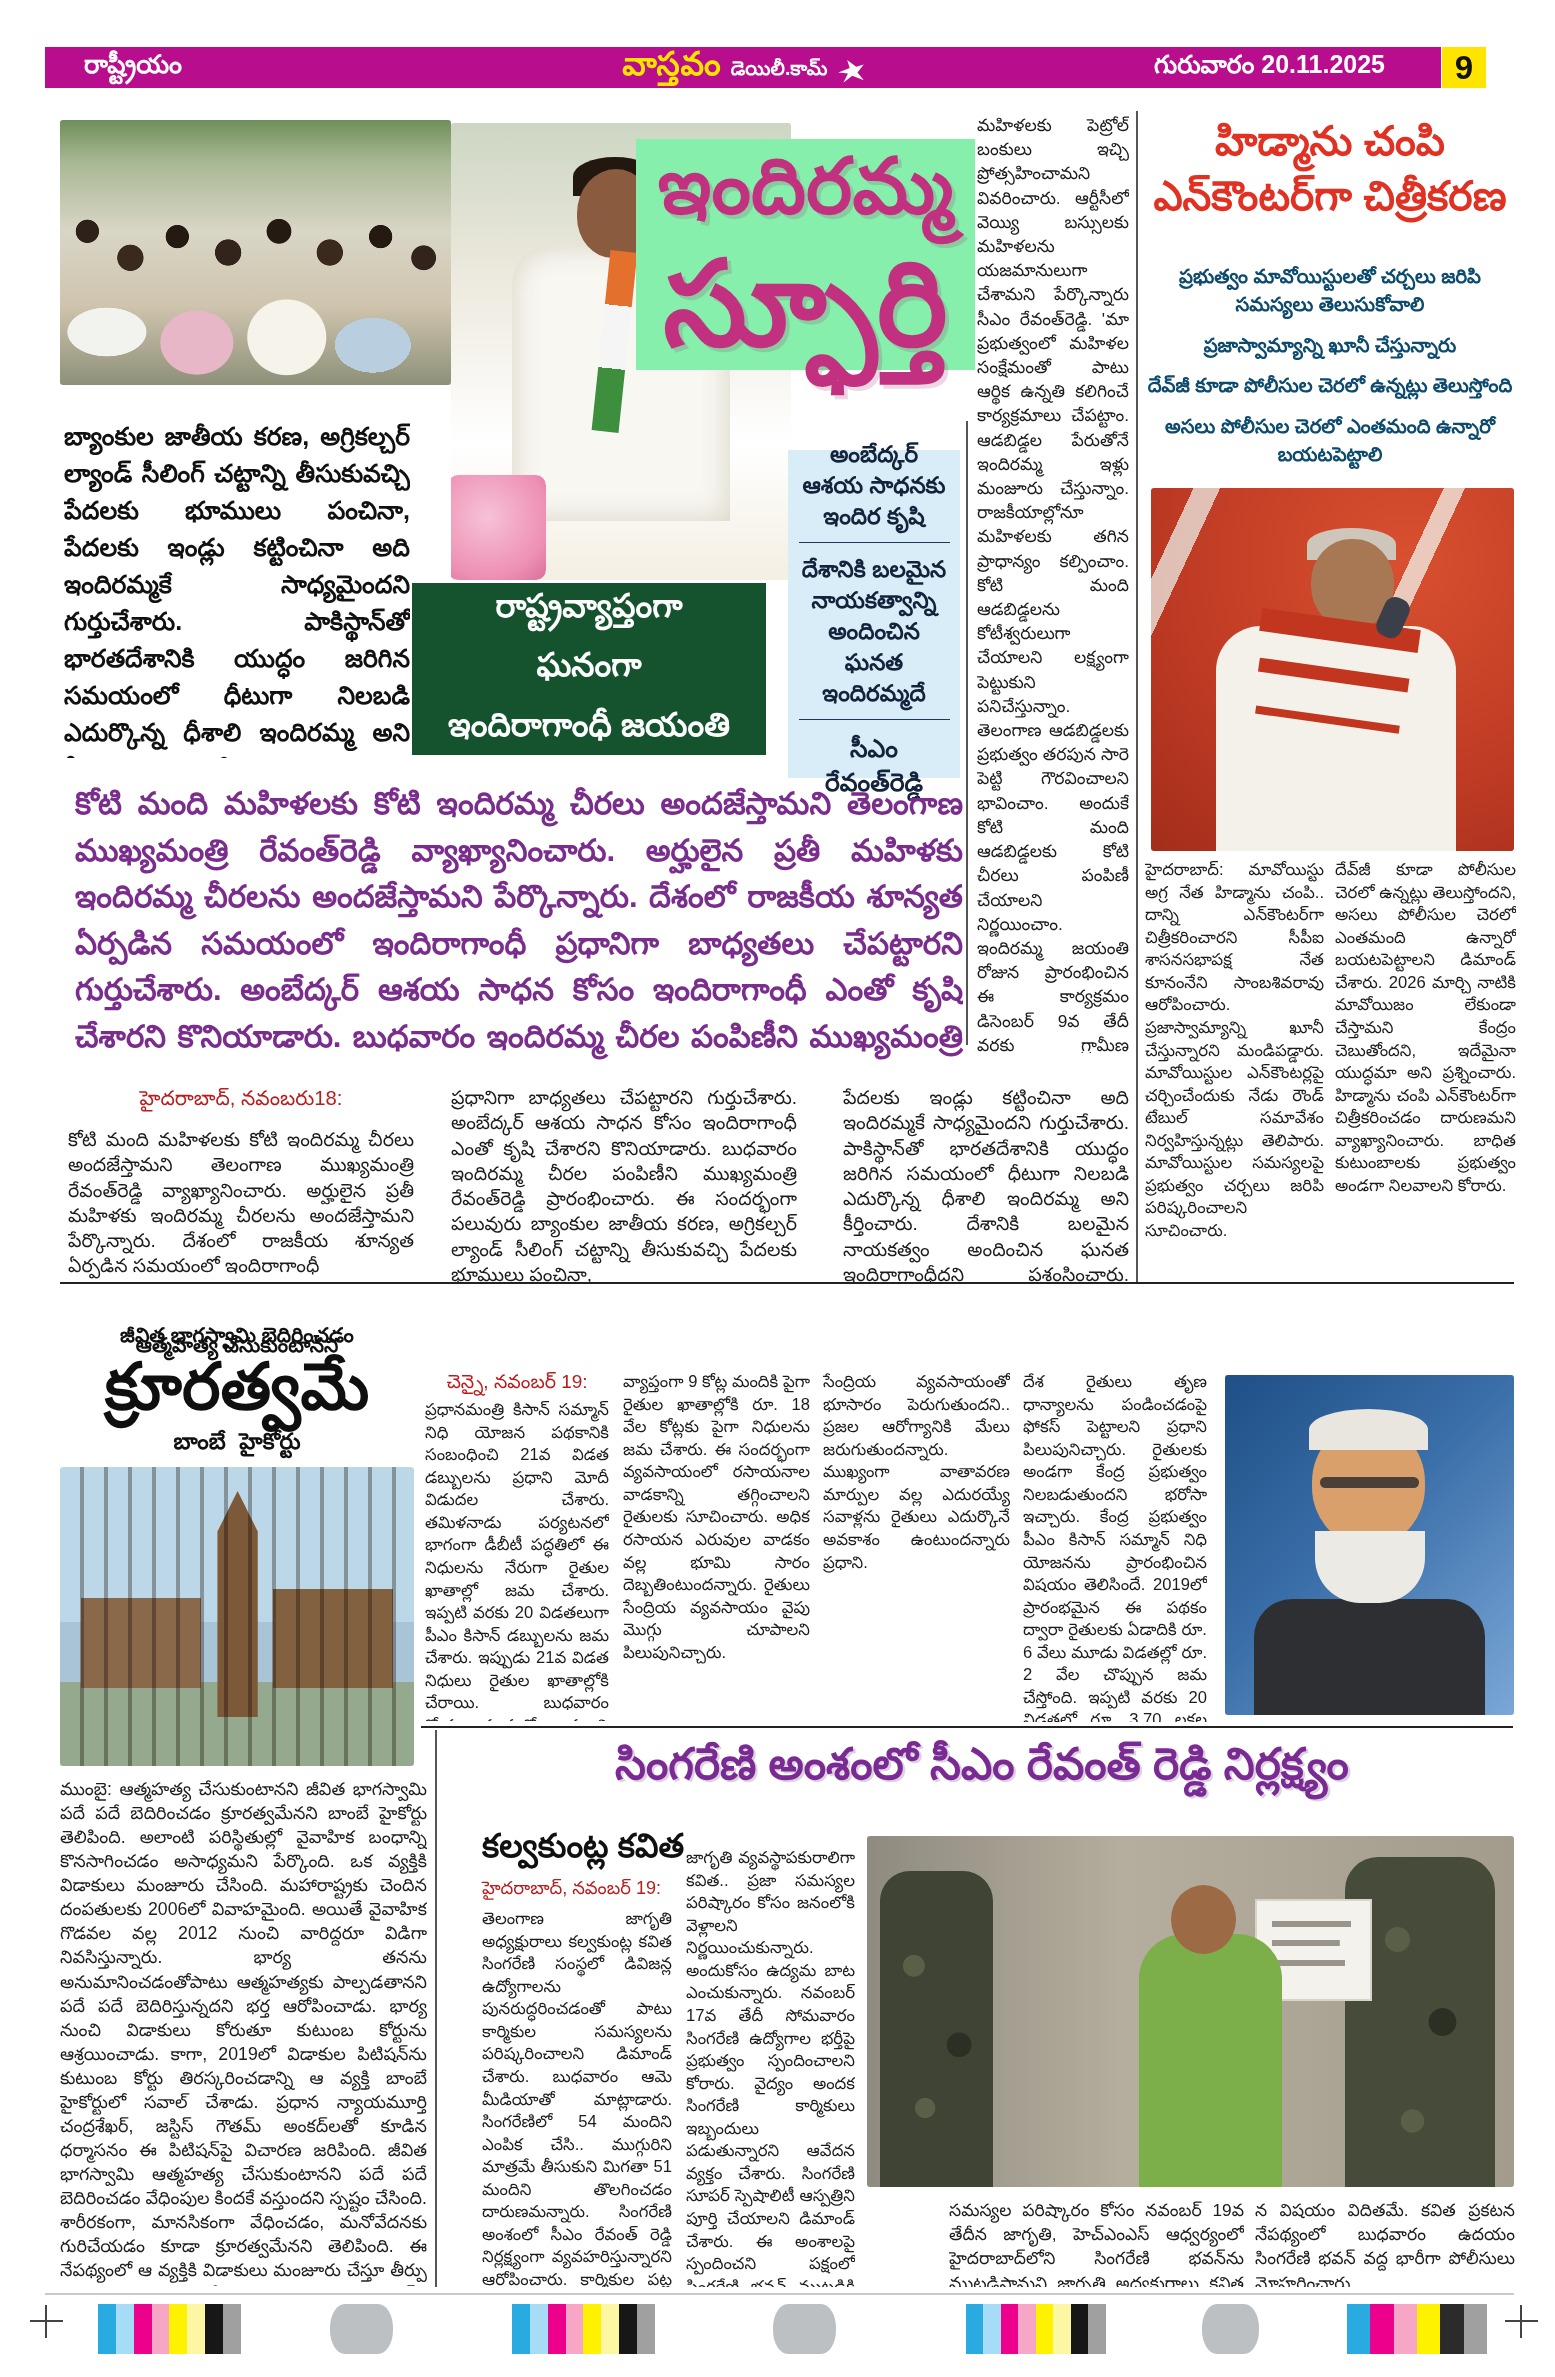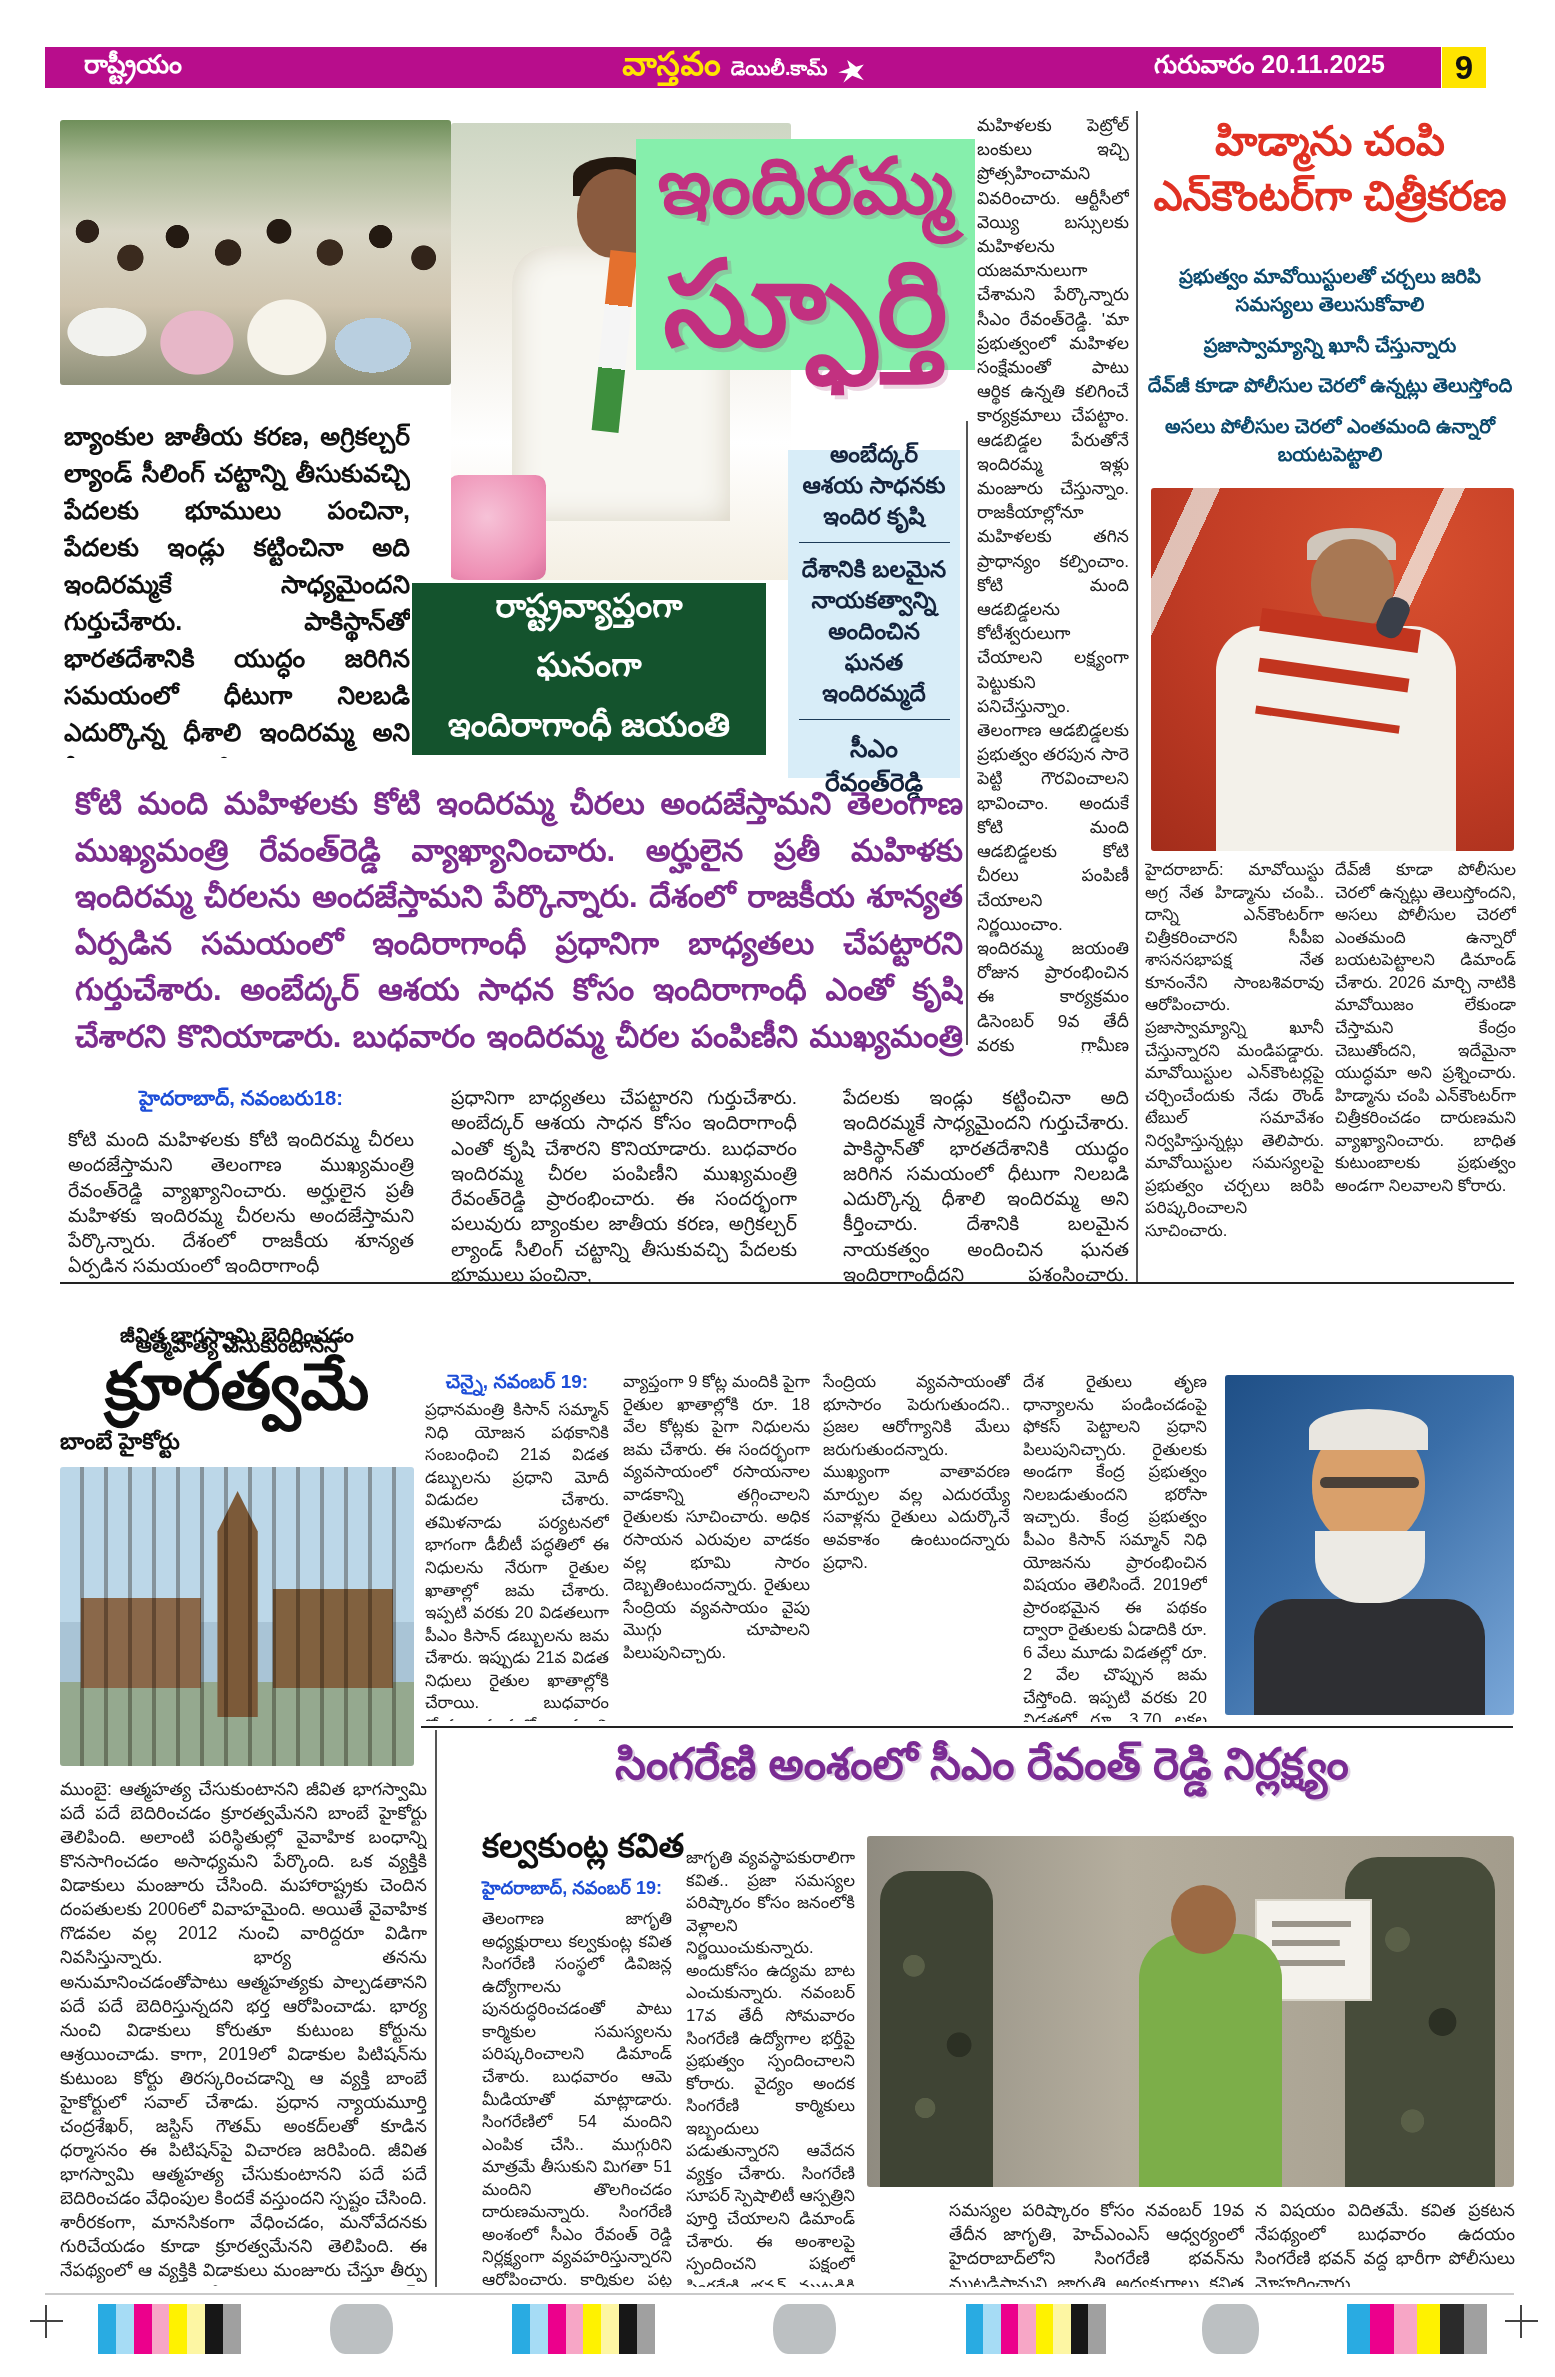--- a/index.html
+++ b/index.html
@@ -75,30 +75,30 @@
   .introbold{font-size:25px;font-weight:bold;line-height:1.48;color:#111;}
   .promobox{background:#14532d;color:#ffffff;font-weight:bold;text-align:center;
             display:flex;flex-direction:column;justify-content:center;gap:13.5px;font-size:33px;}
   .pointsbox{background:#d8edf8;color:#14233c;font-weight:bold;text-align:center;font-size:23px;line-height:1.35;
              display:flex;flex-direction:column;justify-content:center;padding:13.5px 10.5px;box-sizing:border-box;}
   .pointsbox .pt{padding:10.5px 3px;border-bottom:1.5px solid #1c3a57;}
   .pointsbox .pt:last-of-type{border-bottom:1.5px solid #1c3a57;}
   .pointsbox .byl{padding-top:12px;font-size:25px;}
   .narrowcol{font-size:17.3px;line-height:1.4;}
   .standfirst{color:#7b2d8e;font-weight:bold;font-size:31px;line-height:1.5;text-align:justify;}
-  .dateline{font-weight:bold;text-align:center;font-size:20.3px;color:#1d4ed8;}
+  .dateline{font-weight:normal;text-align:center;font-size:20.3px;color:#b91c1c;}
   .bodycol{font-size:19px;line-height:1.33;color:#1c1c1c;}
   .smallcol{font-size:16.6px;line-height:1.36;color:#1c1c1c;}
   .redhead{color:#e03123;font-weight:bold;font-size:41px;text-align:center;line-height:1.35;}
   .deckline{font-weight:bold;font-size:19.6px;text-align:center;color:#0c4a6e;line-height:1.45;margin-bottom:12px;}
   .greenhead{color:#4eb748;font-weight:bold;font-size:46px;text-align:center;text-shadow:2.3px 2.3px 0 rgba(30,110,40,.25);}
   .purplehead{color:#7a2b93;font-weight:bold;font-size:44px;text-align:center;text-shadow:2.3px 2.3px 0 rgba(90,30,110,.2);}
   .kicker{font-weight:bold;font-size:20.3px;text-align:center;color:#111;}
   .courthead{font-weight:bold;font-size:65px;text-align:center;color:#0f0f0f;line-height:1;}
-  .courtcredit{font-weight:bold;font-size:22.6px;color:#111;}
+  .courtcredit{font-weight:bold;font-size:22.6px;text-align:center;color:#111;font-family:Liberation Mono, monospace;}
   .subhead{font-weight:bold;font-size:33px;color:#101010;}
   .caption{font-size:17.3px;line-height:1.4;color:#1c1c1c;}
   .vrule{background:#555;width:1.5px;}
   .hrule{background:#222;height:2.3px;}
   
   .foot-line{background:#c9c9c9;height:1.5px;}
   .bars8{background:linear-gradient(90deg,#29abe2 0 12.5%,#a6dcf5 0 25%,#ec008c 0 37.5%,#f7a6c6 0 50%,#fff200 0 62.5%,#fdf6a3 0 75%,#171717 0 87.5%,#a0a0a0 0 100%);}
   .bars6{background:linear-gradient(90deg,#29abe2 0 16.6%,#ec008c 0 33.3%,#f7a6c6 0 50%,#fff200 0 66.6%,#2b2b2b 0 83.3%,#a0a0a0 0 100%);}
   .barrel{background:#bcc0c2;border-radius:15px/24px;}
   .plus{width:33px;height:33px;background:

